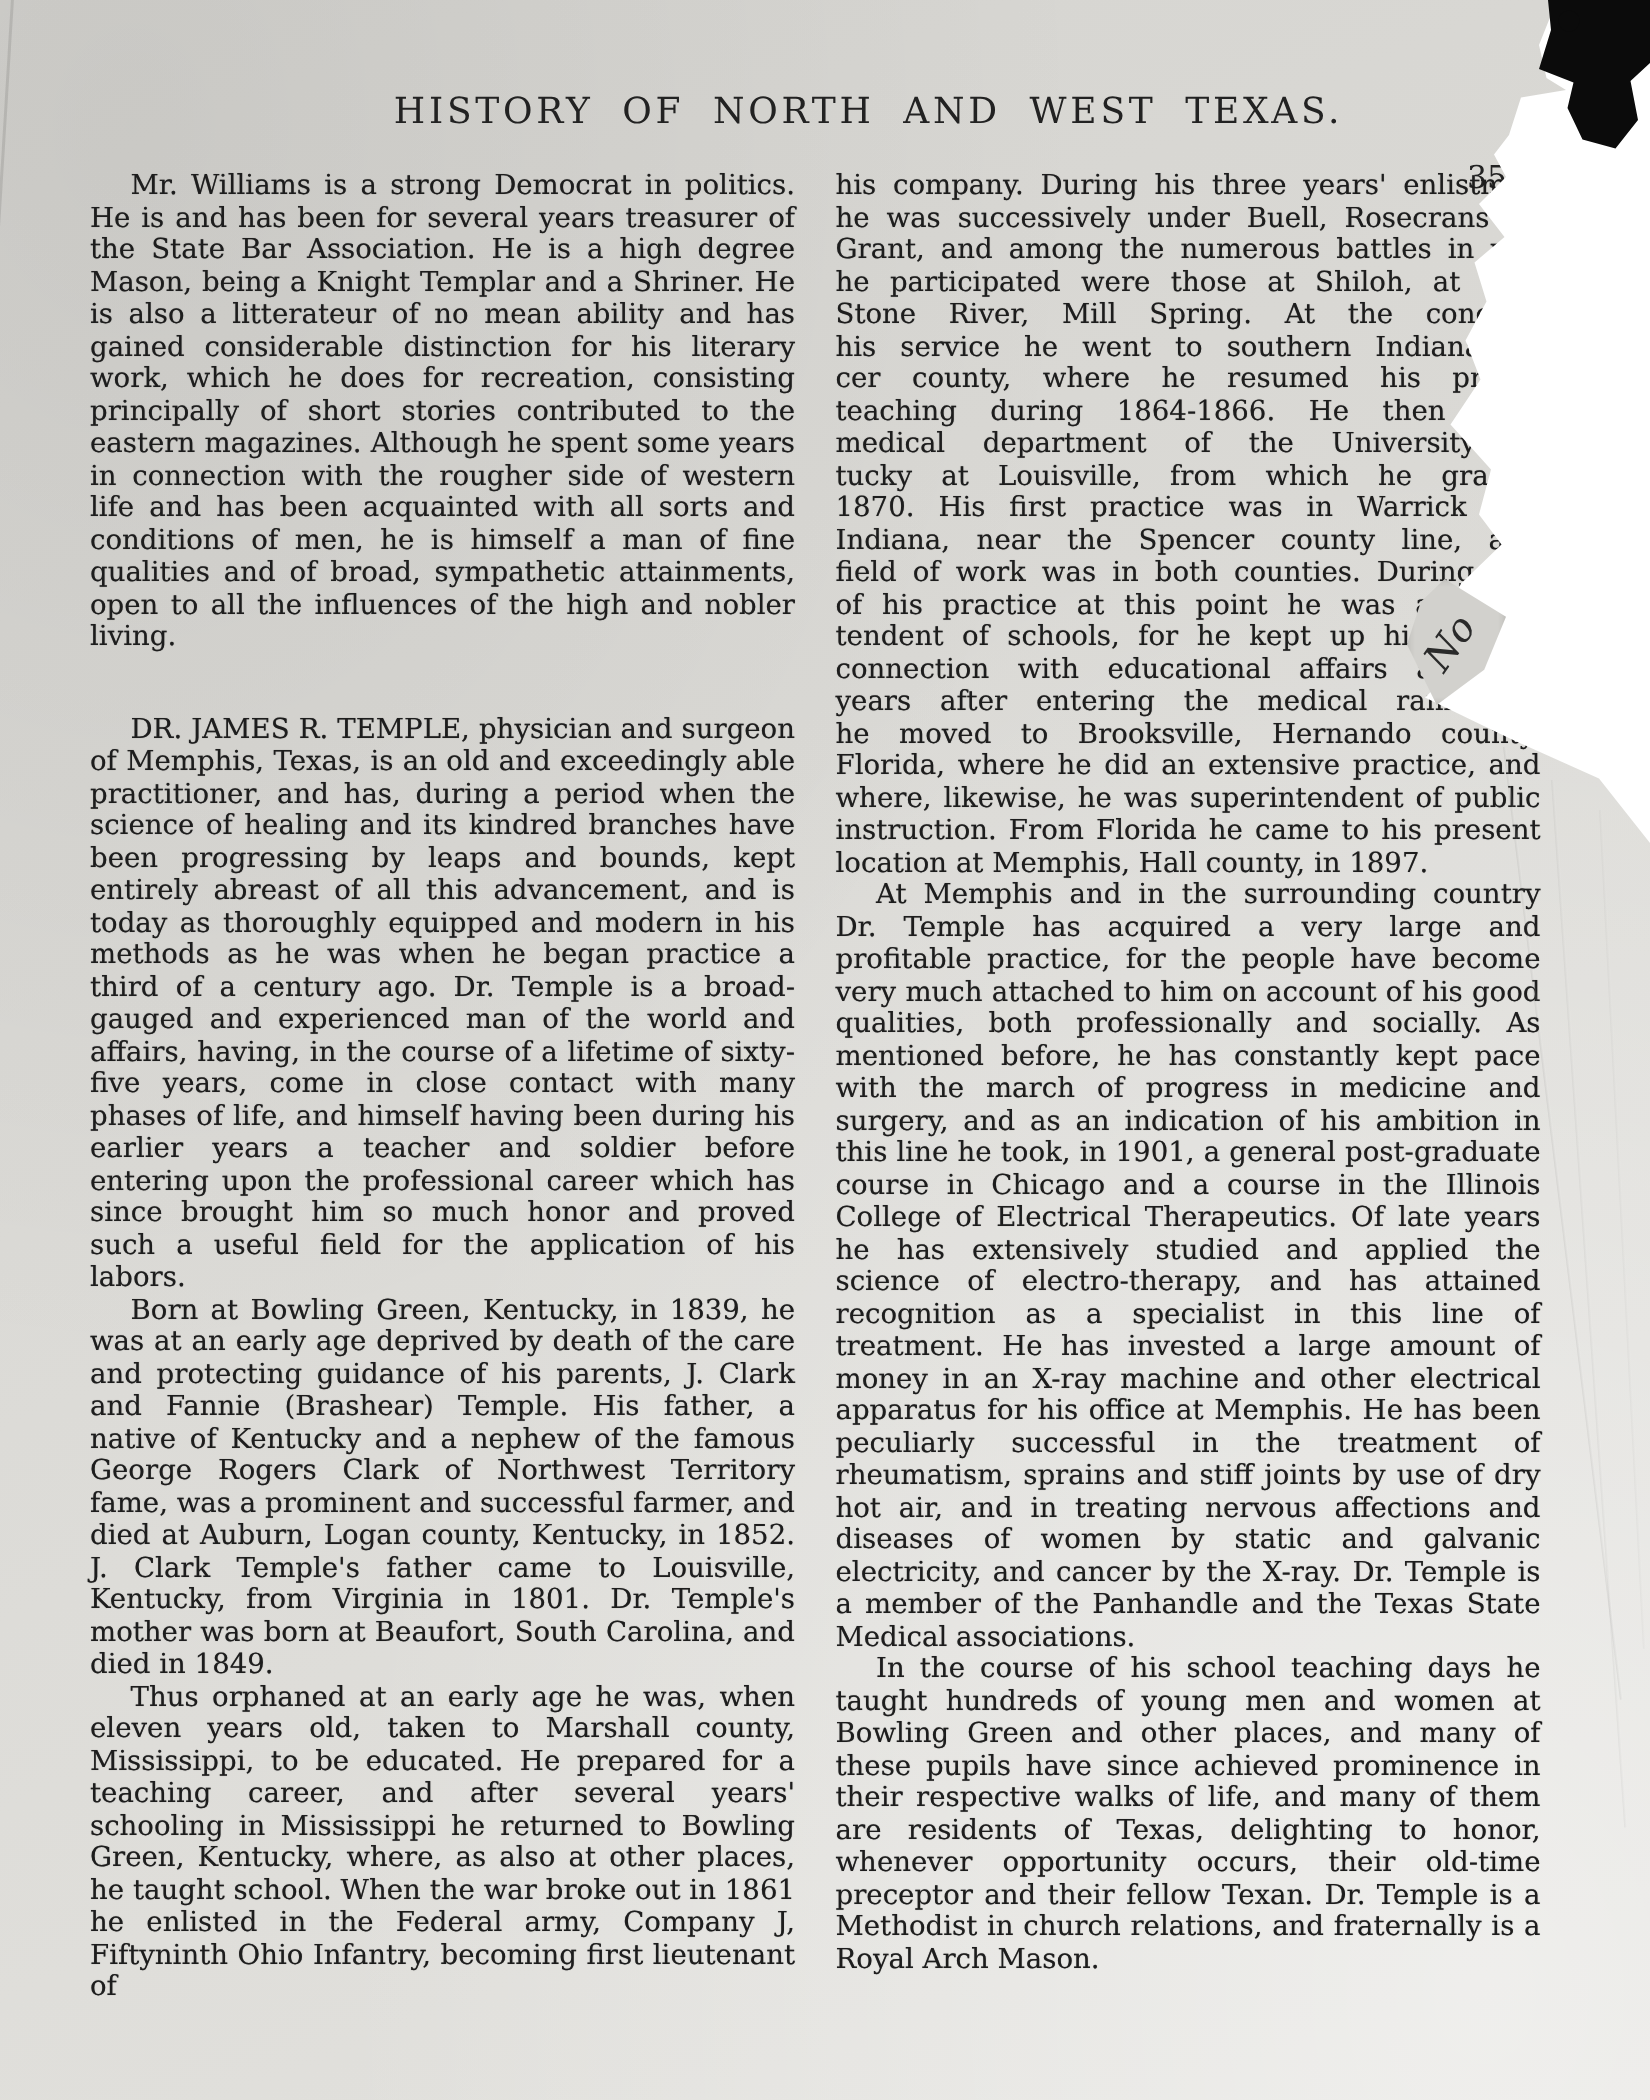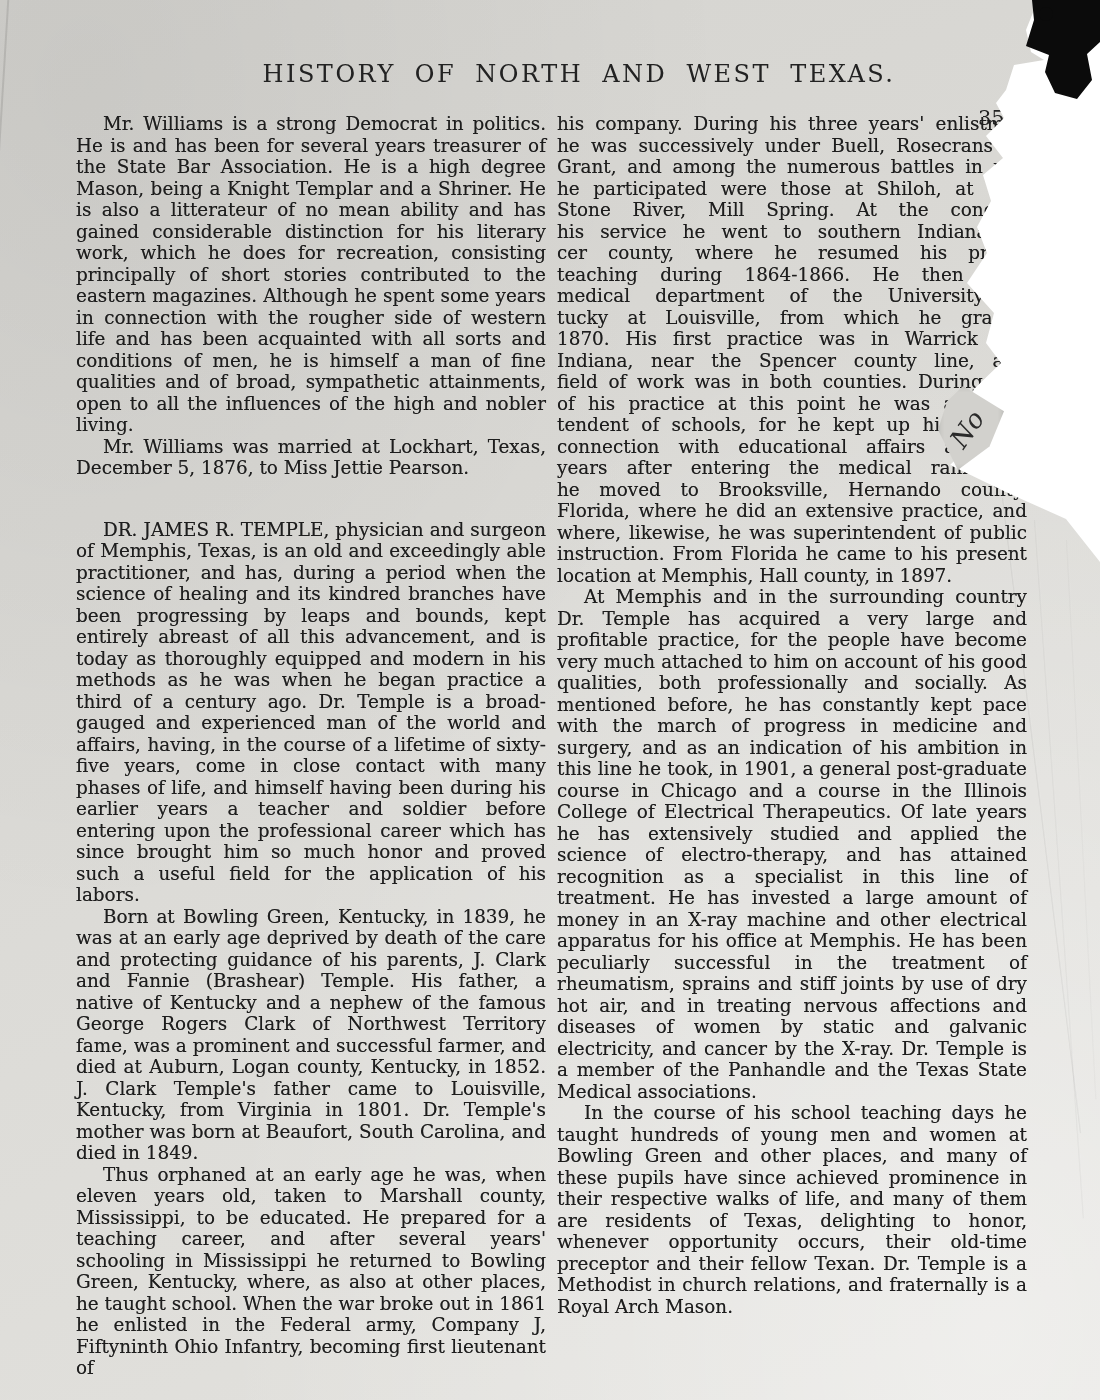--- a/index.html
+++ b/index.html
@@ -28,21 +28,21 @@
   }
   .header-pagenum{
     position:absolute;left:978px;top:62px;font-size:21px;color:#222;margin-top:44px;
   }
   .col{
     position:absolute;top:113px;width:470px;
     font-size:18.4px;line-height:21.5px;text-align:justify;
     color:#1d1d1d;
     text-shadow:0 0 0.5px rgba(20,20,20,0.55);
   }
-  .col-left{left:76px;}
+  .col-left{left:60px;}
   .col-right{left:557px;}
   .para{margin:0;text-indent:27px;text-align:justify;}
   .para.no-indent{text-indent:0;}
   .para.section-gap{margin-top:40px;}
   .tline{text-align:justify;text-align-last:justify;}
   
   .fold-frag{
     position:absolute;left:938px;top:386px;width:66px;height:84px;
     background:#d2d1cd;
     clip-path:polygon(38% 0%, 100% 30%, 78% 72%, 30% 100%, 0% 52%, 14% 18%);
@@ -69,21 +69,20 @@
 
   <div class="page">
 
     <div class="edge-artifact"></div>
 
     <div class="header-title">HISTORY OF NORTH AND WEST TEXAS.</div>
     <div class="header-pagenum">35</div>
 
     <div class="col col-left">
       <p class="para">Mr. Williams is a strong Democrat in politics. He is and has been for several years treasurer of the State Bar Association. He is a high degree Mason, being a Knight Templar and a Shriner. He is also a litterateur of no mean ability and has gained considerable distinction for his literary work, which he does for recreation, consisting principally of short stories contributed to the eastern magazines. Although he spent some years in connection with the rougher side of western life and has been acquainted with all sorts and conditions of men, he is himself a man of fine qualities and of broad, sympathetic attainments, open to all the influences of the high and nobler living.</p>
-      <p class="para">Mr. Williams was married at Lockhart, Texas, December 5, 1876, to Miss Jettie Pearson.</p>
       <p class="para section-gap">DR. JAMES R. TEMPLE, physician and surgeon of Memphis, Texas, is an old and exceedingly able practitioner, and has, during a period when the science of healing and its kindred branches have been progressing by leaps and bounds, kept entirely abreast of all this advancement, and is today as thoroughly equipped and modern in his methods as he was when he began practice a third of a century ago. Dr. Temple is a broad-gauged and experienced man of the world and affairs, having, in the course of a lifetime of sixty-five years, come in close contact with many phases of life, and himself having been during his earlier years a teacher and soldier before entering upon the professional career which has since brought him so much honor and proved such a useful field for the application of his labors.</p>
       <p class="para">Born at Bowling Green, Kentucky, in 1839, he was at an early age deprived by death of the care and protecting guidance of his parents, J. Clark and Fannie (Brashear) Temple. His father, a native of Kentucky and a nephew of the famous George Rogers Clark of Northwest Territory fame, was a prominent and successful farmer, and died at Auburn, Logan county, Kentucky, in 1852. J. Clark Temple's father came to Louisville, Kentucky, from Virginia in 1801. Dr. Temple's mother was born at Beaufort, South Carolina, and died in 1849.</p>
       <p class="para">Thus orphaned at an early age he was, when eleven years old, taken to Marshall county, Mississippi, to be educated. He prepared for a teaching career, and after several years' schooling in Mississippi he returned to Bowling Green, Kentucky, where, as also at other places, he taught school. When the war broke out in 1861 he enlisted in the Federal army, Company J, Fiftyninth Ohio Infantry, becoming first lieutenant of</p>
     </div>
 
     <div class="col col-right">
       <div>
         <div class="tline">his company.  During his three years' enlistmen</div>
         <div class="tline">he was successively under Buell, Rosecrans an</div>
         <div class="tline">Grant, and among the numerous battles in whi</div>

